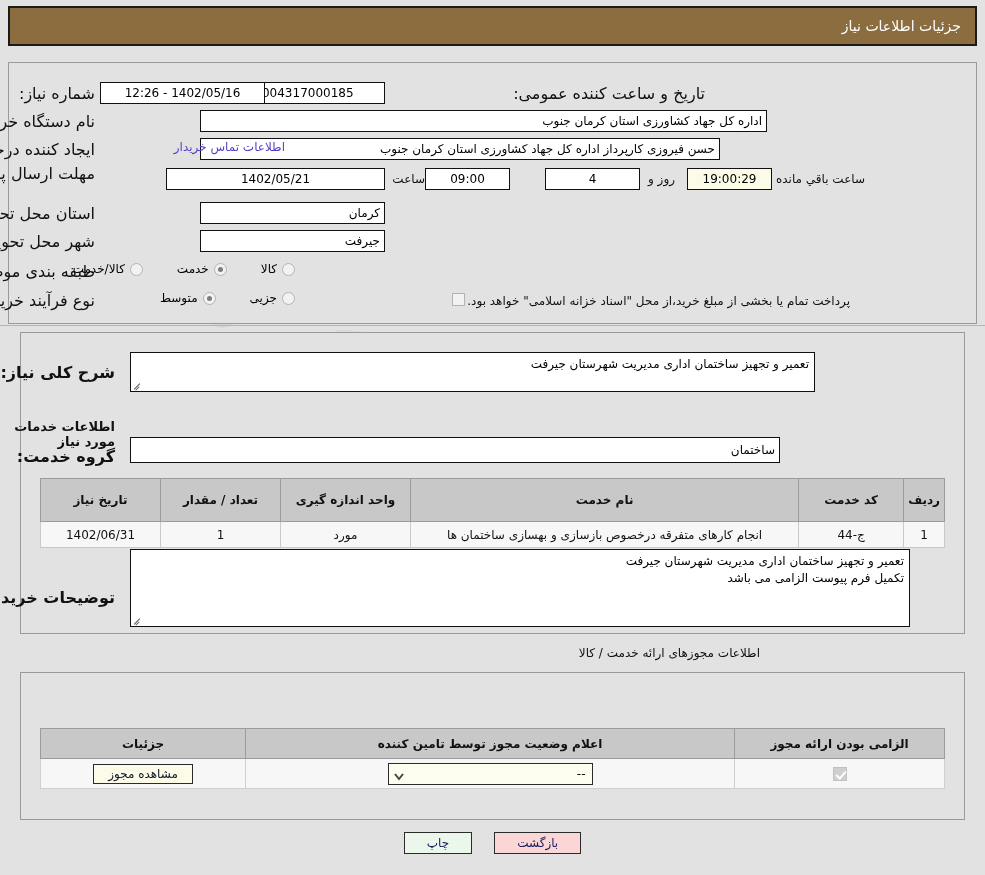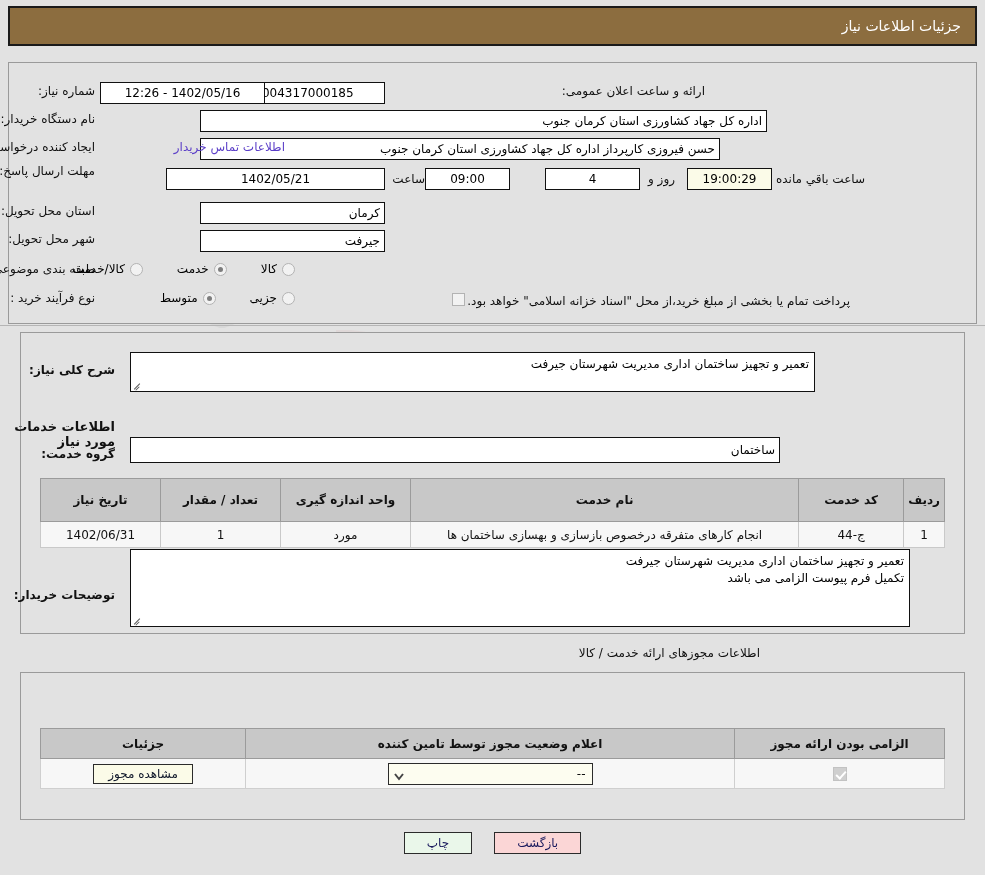--- a/index.html
+++ b/index.html
@@ -85,21 +85,21 @@
     background: #e2e2e2;
     border: 1px solid #9a9a9a;
   }
   .panel-top    { left: 8px; top: 62px;  width: 969px; height: 262px; }
   .panel-mid    { left: 20px; top: 332px; width: 945px; height: 302px; }
   .panel-bottom { left: 20px; top: 672px; width: 945px; height: 148px; }
 
   
   .row { position: absolute; display: flex; align-items: center; }
   .lbl {
-    font-size: 12px;
+    font-size: 16px;
     color: #111;
     white-space: nowrap;
   }
   .lbl-b { font-weight: bold; }
   .fld {
     background: #ffffff;
     border: 1px solid #111;
     height: 22px;
     line-height: 20px;
     font-size: 12px;
@@ -337,21 +337,21 @@
   </div>
 
   <div class="panel panel-top"></div>
 
   <div class="row" style="right:890px; top:84px;">
     <span class="lbl">شماره نیاز:</span>
   </div>
   <div class="fld" style="position:absolute; right:600px; top:82px; width:185px;">1102004317000185</div>
 
   <div class="row" style="right:280px; top:84px;">
-    <span class="lbl">ارائه و ساعت اعلان عمومی:</span>
+    <span class="lbl">تاریخ و ساعت کننده عمومی:</span>
   </div>
   <div class="fld" style="position:absolute; right:720px; top:82px; width:165px;">1402/05/16 - 12:26</div>
 
   <div class="row" style="right:890px; top:112px;">
     <span class="lbl">نام دستگاه خریدار:</span>
   </div>
   <div class="fld right" style="position:absolute; right:218px; top:110px; width:567px;">اداره کل جهاد کشاورزی استان کرمان   جنوب</div>
 
   <div class="row" style="right:890px; top:140px;">
     <span class="lbl">ایجاد کننده درخواست:</span>

